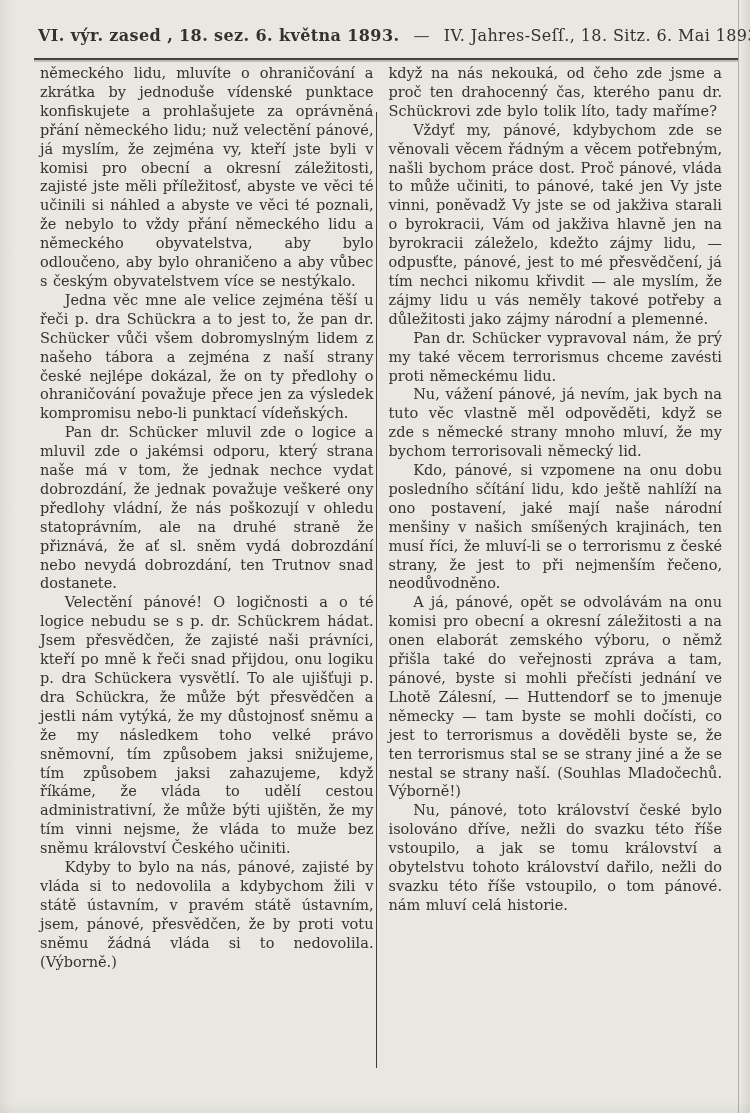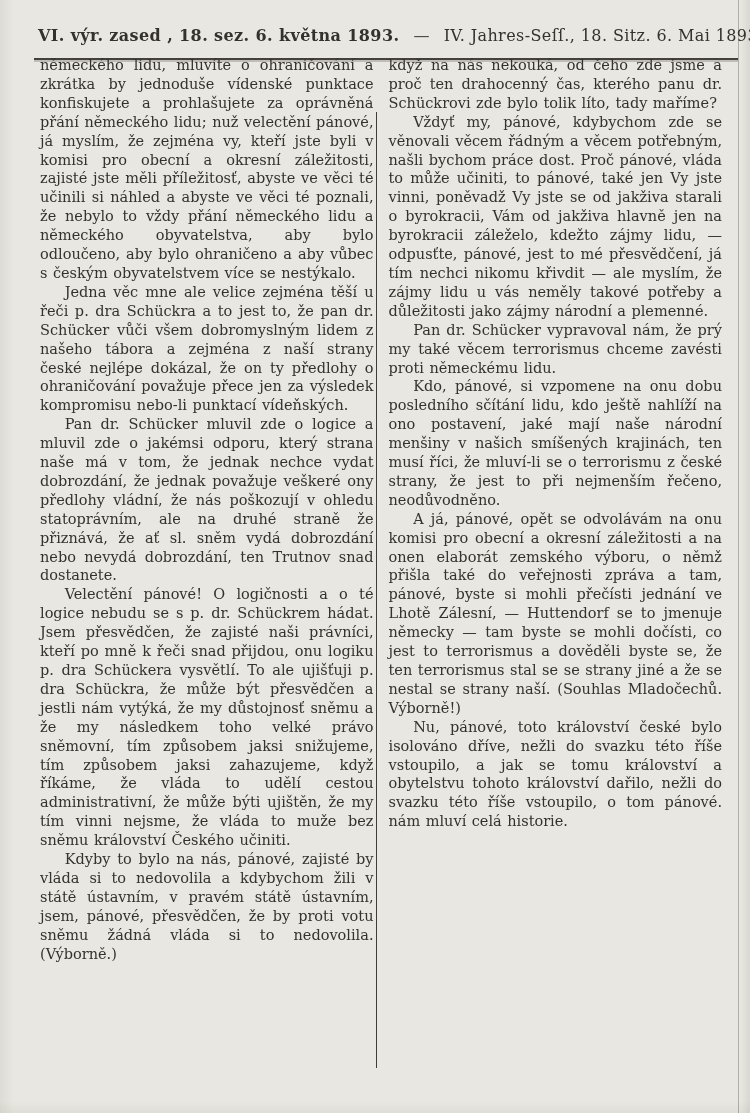--- a/index.html
+++ b/index.html
@@ -47,21 +47,21 @@
     position: absolute;
     top: 58px;
     left: 34px;
     right: 12px;
     height: 2px;
     background: #45413a;
     box-shadow: 0 2px 0 rgba(69,65,58,0.25);
   }
   .columns {
     position: absolute;
-    top: 56px;
+    top: 64px;
     left: 40px;
     right: 28px;
     display: flex;
   }
   .col {
     width: 336px;
     font-size: 14.5px;
     line-height: 18.9px;
     text-align: justify;
   }
@@ -102,20 +102,21 @@
         <p class="no-indent">německého lidu, mluvíte o ohraničování a zkrátka by jednoduše vídenské punktace konfiskujete a prohlašujete za oprávněná přání německého lidu; nuž velectění pánové, já myslím, že zejména vy, kteří jste byli v komisi pro obecní a okresní záležitosti, zajisté jste měli příležitosť, abyste ve věci té učinili si náhled a abyste ve věci té poznali, že nebylo to vždy přání německého lidu a německého obyvatelstva, aby bylo odloučeno, aby bylo ohraničeno a aby vůbec s českým obyvatelstvem více se nestýkalo.</p>
         <p>Jedna věc mne ale velice zejména těší u řeči p. dra Schückra a to jest to, že pan dr. Schücker vůči všem dobromyslným lidem z našeho tábora a zejména z naší strany české nejlépe dokázal, že on ty předlohy o ohraničování považuje přece jen za výsledek kompromisu nebo-li punktací vídeňských.</p>
         <p>Pan dr. Schücker mluvil zde o logice a mluvil zde o jakémsi odporu, který strana naše má v tom, že jednak nechce vydat dobrozdání, že jednak považuje veškeré ony předlohy vládní, že nás poškozují v ohledu statoprávním, ale na druhé straně že přiznává, že ať sl. sněm vydá dobrozdání nebo nevydá dobrozdání, ten Trutnov snad dostanete.</p>
         <p>Velectění pánové! O logičnosti a o té logice nebudu se s p. dr. Schückrem hádat. Jsem přesvědčen, že zajisté naši právníci, kteří po mně k řeči snad přijdou, onu logiku p. dra Schückera vysvětlí. To ale ujišťuji p. dra Schückra, že může být přesvědčen a jestli nám vytýká, že my důstojnosť sněmu a že my následkem toho velké právo sněmovní, tím způsobem jaksi snižujeme, tím způsobem jaksi zahazujeme, když říkáme, že vláda to udělí cestou administrativní, že může býti ujištěn, že my tím vinni nejsme, že vláda to muže bez sněmu království Českého učiniti.</p>
         <p>Kdyby to bylo na nás, pánové, zajisté by vláda si to nedovolila a kdybychom žili v státě ústavním, v pravém státě ústavním, jsem, pánové, přesvědčen, že by proti votu sněmu žádná vláda si to nedovolila. (Výborně.)</p>
       </div>
     <div class="col right" id="col-right">
         <p class="no-indent">když na nás nekouká, od čeho zde jsme a proč ten drahocenný čas, kterého panu dr. Schückrovi zde bylo tolik líto, tady maříme?</p>
         <p>Vždyť my, pánové, kdybychom zde se věnovali věcem řádným a věcem potřebným, našli bychom práce dost. Proč pánové, vláda to může učiniti, to pánové, také jen Vy jste vinni, poněvadž Vy jste se od jakživa starali o byrokracii, Vám od jakživa hlavně jen na byrokracii záleželo, kdežto zájmy lidu, — odpusťte, pánové, jest to mé přesvědčení, já tím nechci nikomu křivdit — ale myslím, že zájmy lidu u vás neměly takové potřeby a důležitosti jako zájmy národní a plemenné.</p>
         <p>Pan dr. Schücker vypravoval nám, že prý my také věcem terrorismus chceme zavésti proti německému lidu.</p>
+        <p>Nu, vážení pánové, já nevím, jak bych na tuto věc vlastně měl odpověděti, když se zde s německé strany mnoho mluví, že my bychom terrorisovali německý lid.</p>
         <p>Kdo, pánové, si vzpomene na onu dobu posledního sčítání lidu, kdo ještě nahlíží na ono postavení, jaké mají naše národní menšiny v našich smíšených krajinách, ten musí říci, že mluví-li se o terrorismu z české strany, že jest to při nejmenším řečeno, neodůvodněno.</p>
         <p>A já, pánové, opět se odvolávám na onu komisi pro obecní a okresní záležitosti a na onen elaborát zemského výboru, o němž přišla také do veřejnosti zpráva a tam, pánové, byste si mohli přečísti jednání ve Lhotě Zálesní, — Huttendorf se to jmenuje německy — tam byste se mohli dočísti, co jest to terrorismus a dověděli byste se, že ten terrorismus stal se se strany jiné a že se nestal se strany naší. (Souhlas Mladočechů. Výborně!)</p>
         <p>Nu, pánové, toto království české bylo isolováno dříve, nežli do svazku této říše vstoupilo, a jak se tomu království a obytelstvu tohoto království dařilo, nežli do svazku této říše vstoupilo, o tom pánové. nám mluví celá historie.</p>
       </div>
   </div>
 
   <div class="column-divider"></div>
 </div>
 
 </body></html>

